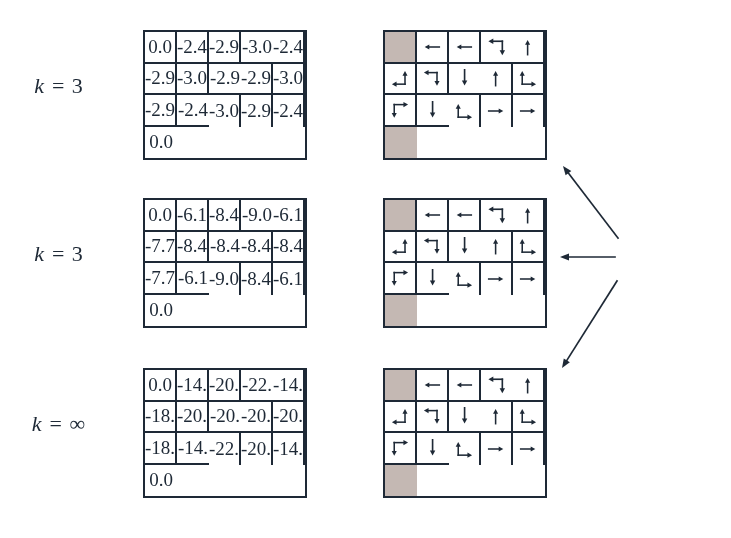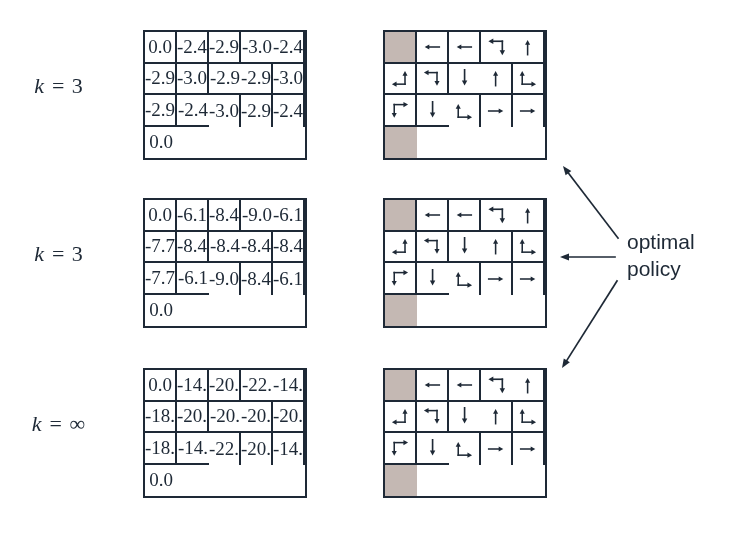--- a/index.html
+++ b/index.html
@@ -412,22 +412,20 @@
         <div class="cell">
           <svg viewBox="0 0 39 30" width="39" height="30">
             <line x1="10" y1="15" x2="23" y2="15" stroke="#1e2936" stroke-width="2" stroke-linecap="square"></line>
             <polygon points="29,15 23,18.3 23,11.7" fill="#1e2936"></polygon>
           </svg>
         </div>
         <div class="cell terminal"></div>
       </div>
   </div>
 
-  <div class="annotation">optimal
-policy</div>
 
   <svg class="callout-overlay" width="186" height="260" viewBox="0 0 186 260">
       <line x1="73" y1="98" x2="23.46336317581836" y2="33.15203906652585" stroke="#1e2936" stroke-width="1.7" stroke-linecap="square"></line>
       <polygon points="18,26 26.324178802428698,30.96669379619851 20.60254754920802,35.3373843368532" fill="#1e2936"></polygon>
       <line x1="70" y1="117" x2="24" y2="117" stroke="#1e2936" stroke-width="1.7" stroke-linecap="square"></line>
       <polygon points="15,117 24,113.4 24,120.6" fill="#1e2936"></polygon>
       <line x1="72" y1="141" x2="21.809226313118465" y2="220.3926783774308" stroke="#1e2936" stroke-width="1.7" stroke-linecap="square"></line>
       <polygon points="17,228 18.766297664090782,218.4689878521834 24.852154962146148,222.3163689026782" fill="#1e2936"></polygon>
     </svg>
 </div>

